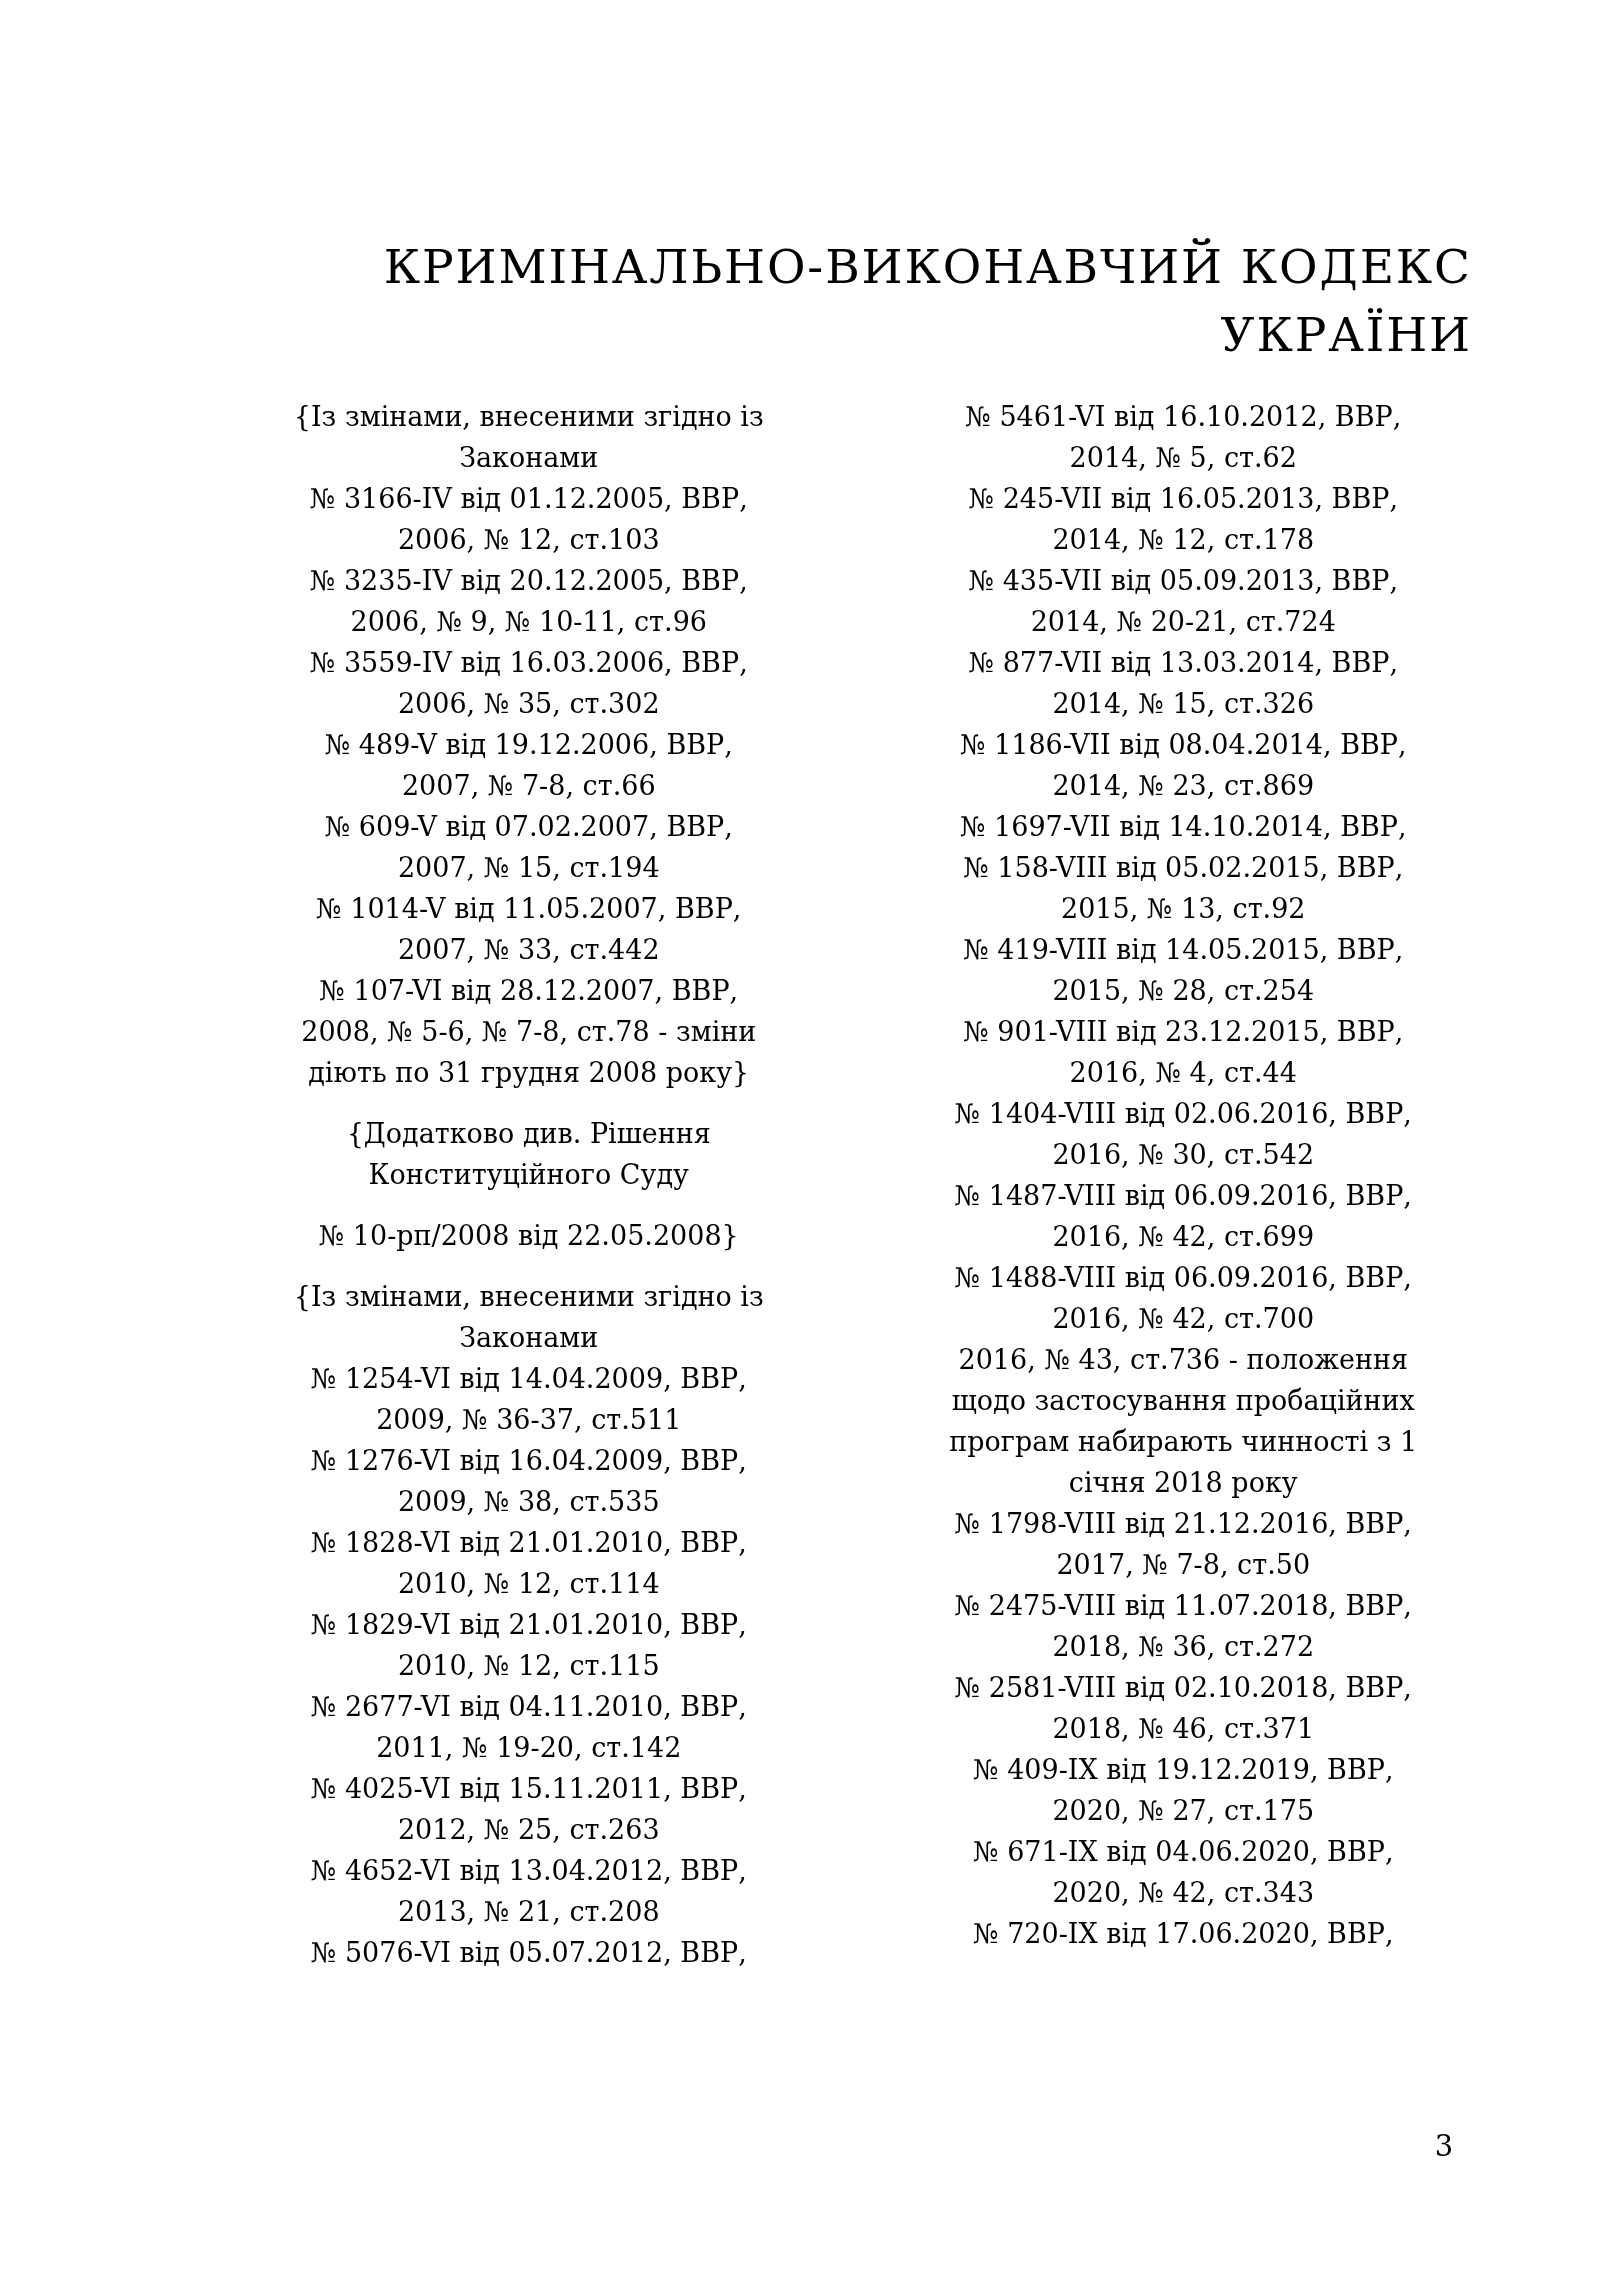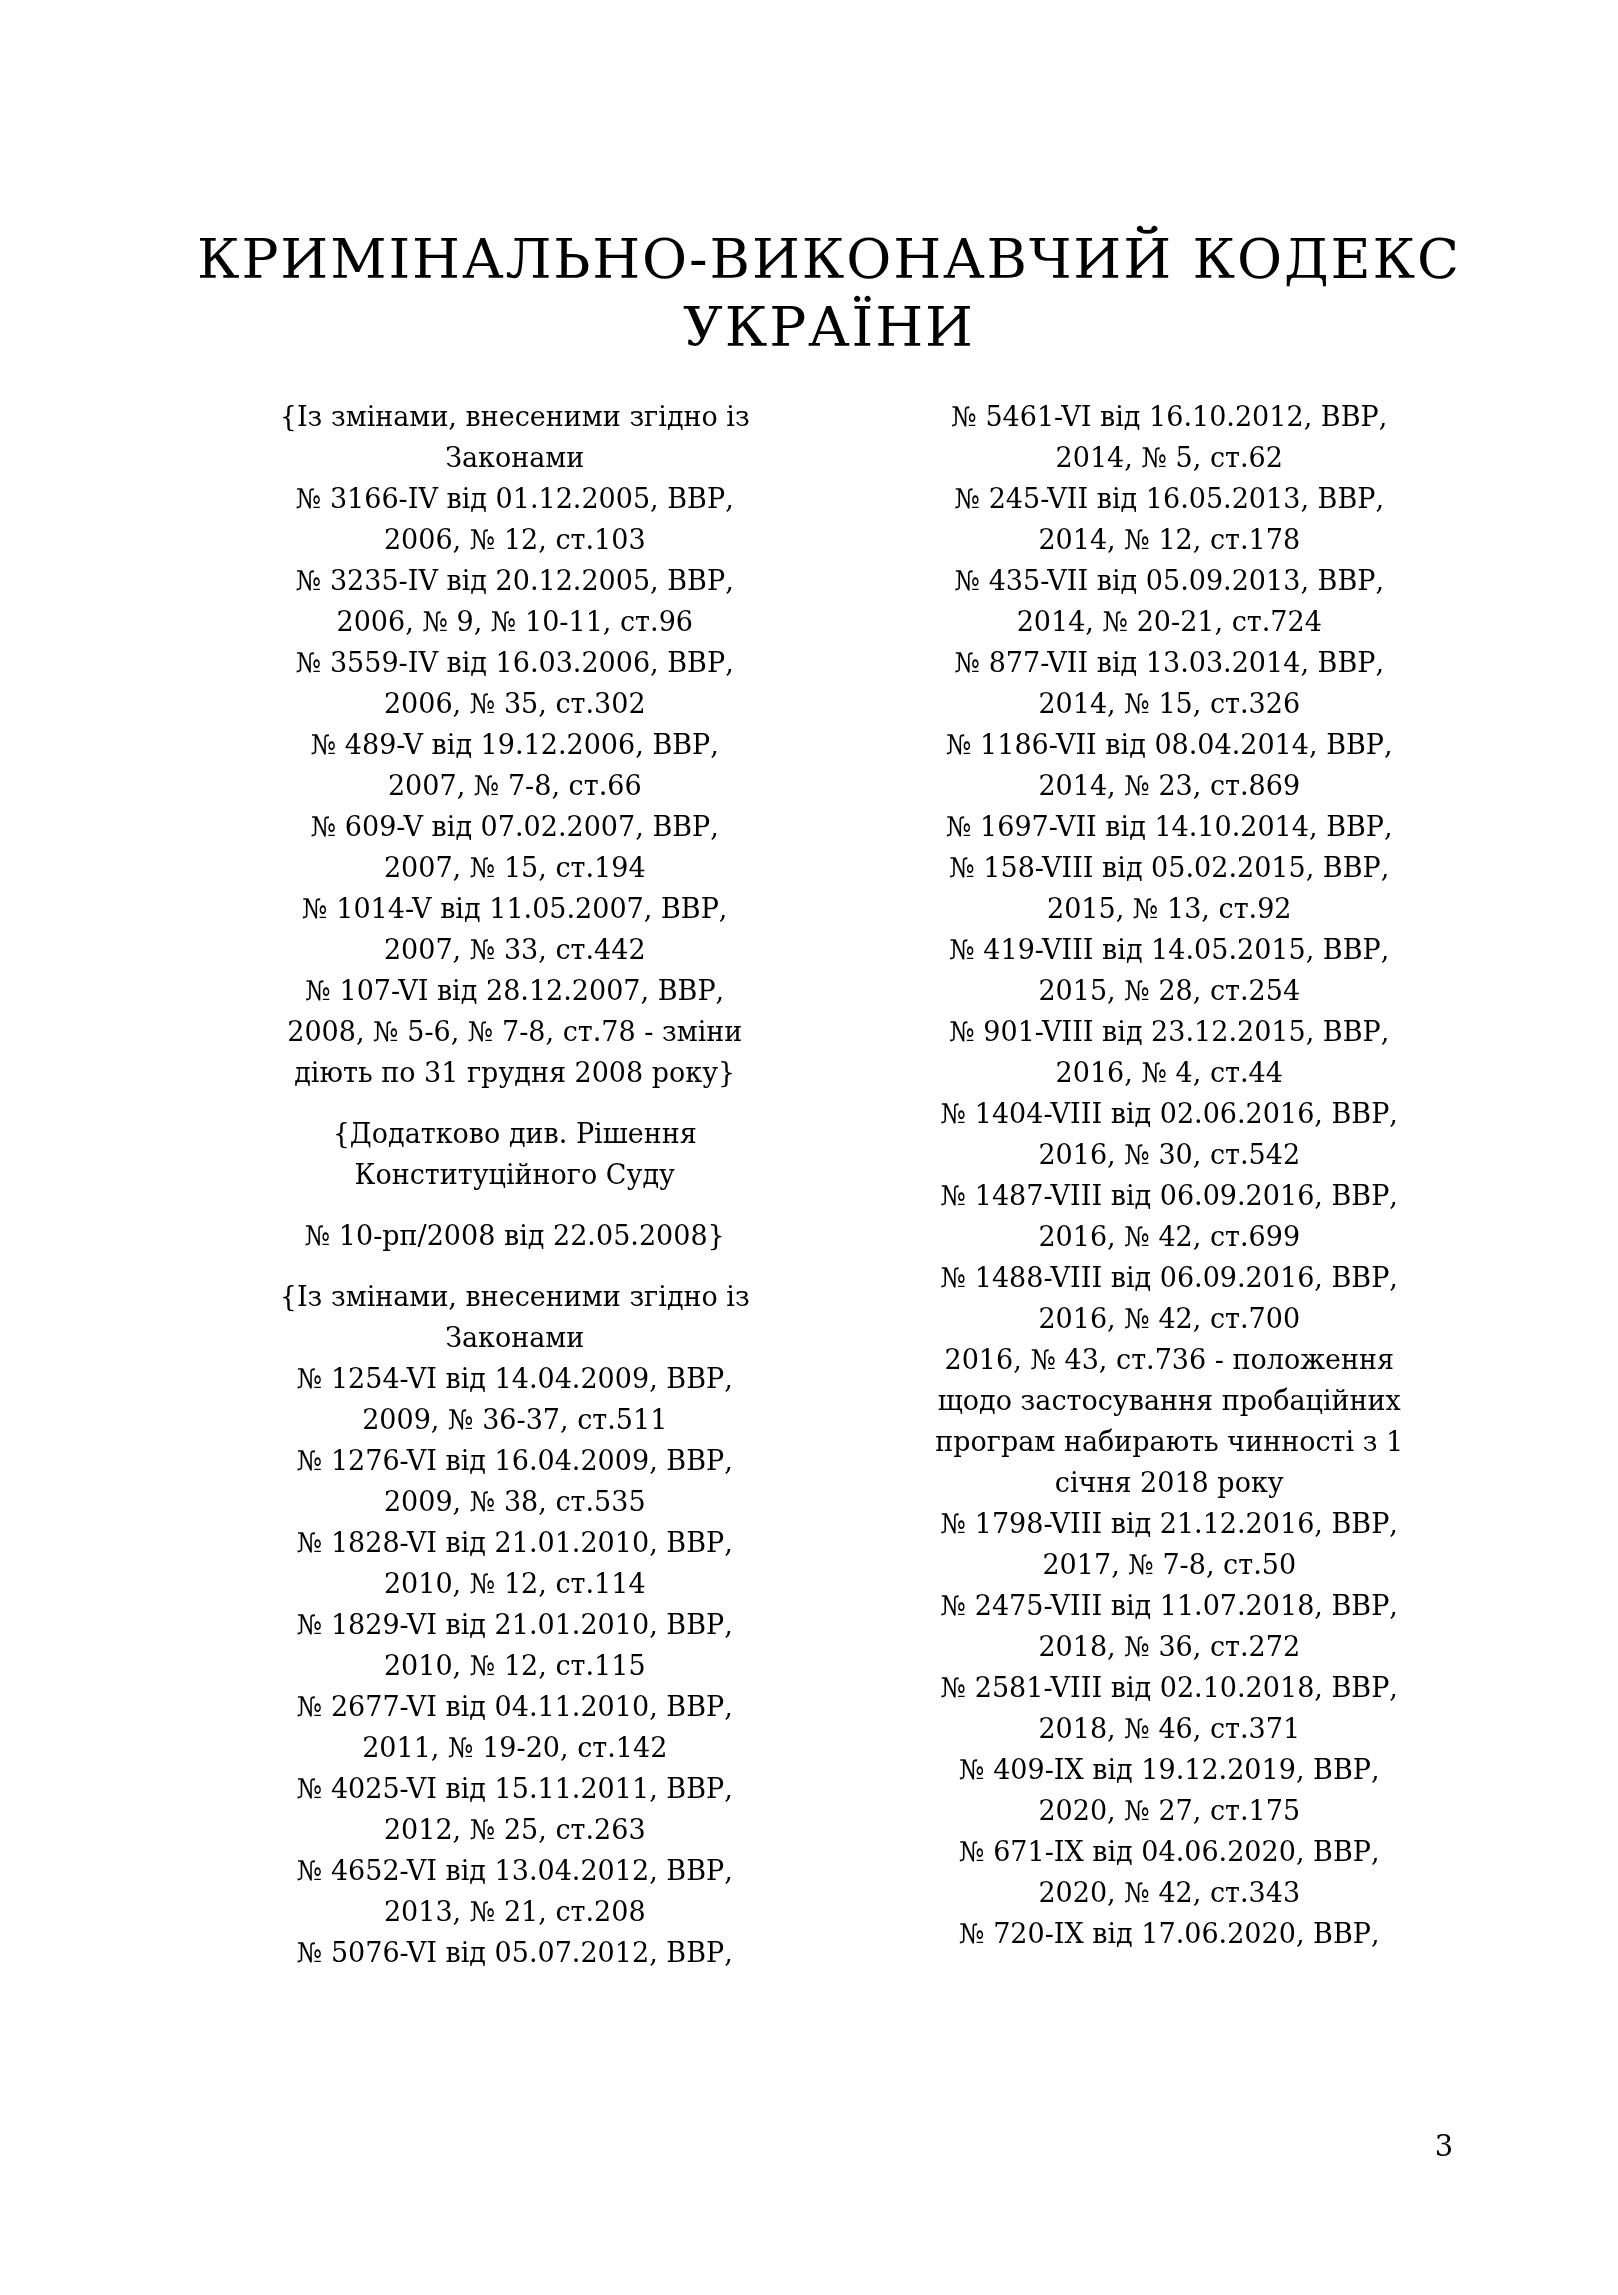--- a/index.html
+++ b/index.html
@@ -10,32 +10,32 @@
     background: #ffffff;
     color: #000000;
     font-family: "DejaVu Serif", "Liberation Serif", serif;
     overflow: hidden;
   }
   .title {
     position: absolute;
     top: 221px;
     left: 190px;
     width: 1270px;
-    margin: 4px;
-    font-size: 55px;
+    margin: 12px;
+    font-size: 47px;
     font-weight: normal;
     line-height: 68px;
     letter-spacing: 1.9px;
-    text-align: center;
+    text-align: right;
   }
   .title-line { display: block; }
   .content {
     position: absolute;
     top: 396px;
-    left: 224px;
+    left: 238px;
     width: 1236px;
     display: flex;
     gap: 73px;
   }
   .column {
     flex: 1 1 0;
     font-size: 27px;
     line-height: 41px;
     text-align: center;
   }

